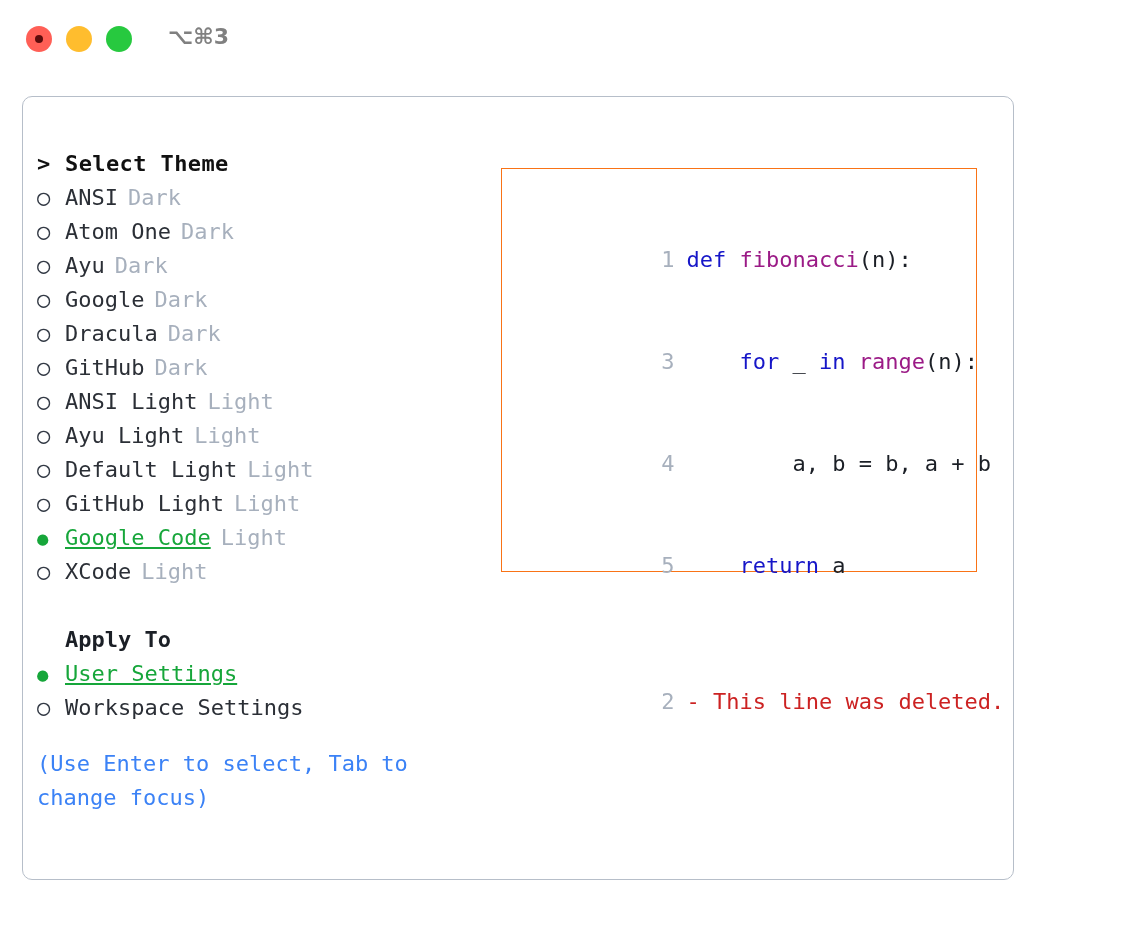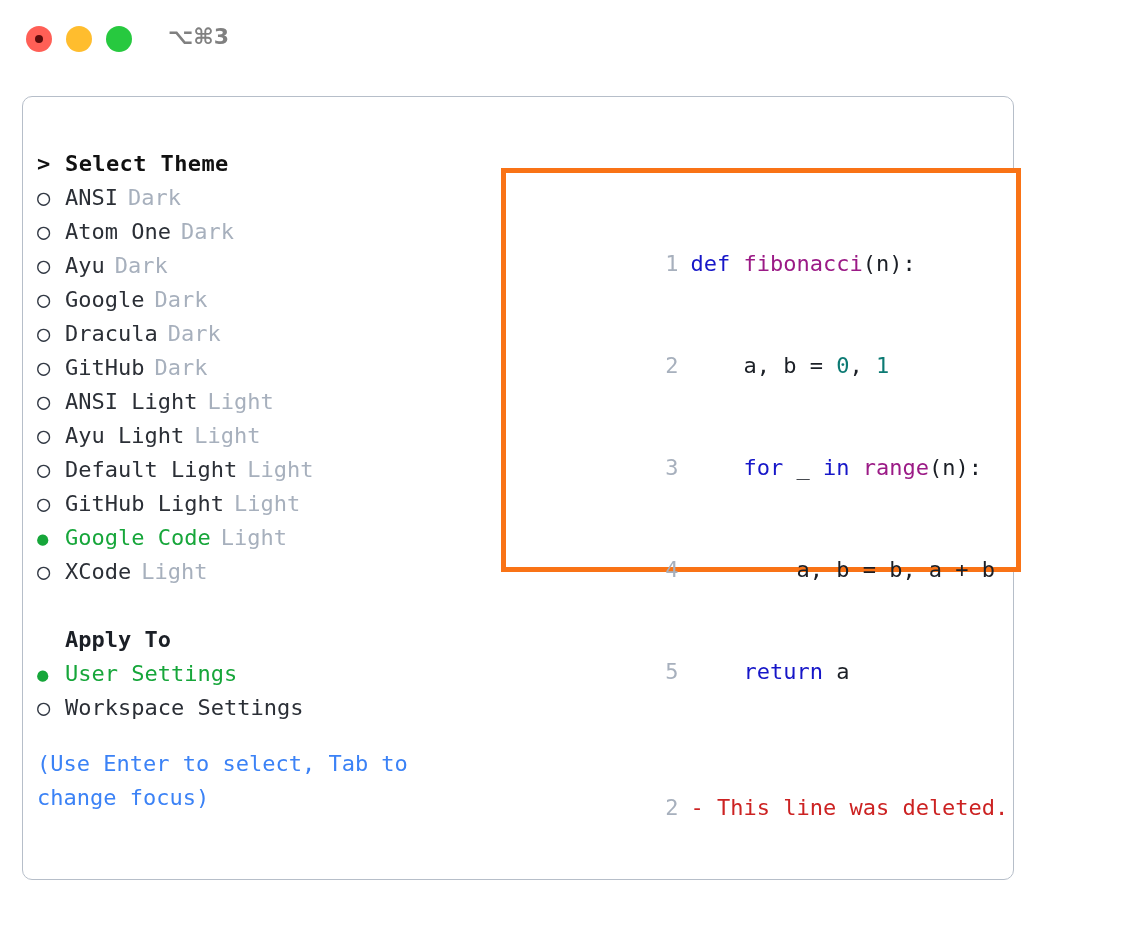--- a/index.html
+++ b/index.html
@@ -111,20 +111,21 @@
     font-weight: bold;
     color: #111111;
     letter-spacing: 0.4px;
   }
   .row.section .row-label {
     font-weight: bold;
     color: #1b1f26;
   }
   .row.selected .row-label {
     color: #16a63a;
+    text-decoration: underline;
   }
   .suffix {
     color: #a7b0bd;
     margin-left: 10px;
   }
   .spacer-row { height: 34px; }
 
   .hint {
     margin-top: 22px;
     font-size: 22px;
@@ -141,23 +142,23 @@
   }
   .preview-title {
     font-size: 22px;
     font-weight: bold;
     color: #111111;
     line-height: 34px;
     letter-spacing: 0.4px;
   }
   .preview-box {
     margin-top: 21px;
-    width: 520px;
+    width: 476px;
     height: 404px;
-    border: 5px solid #f97316;
+    border: 1px solid #f97316;
     box-sizing: border-box;
     background: #ffffff;
     padding: 40px 0 0 18px;
   }
   .code-line {
     font-size: 22px;
     line-height: 34px;
     white-space: pre;
   }
   .ln {
@@ -291,23 +292,20 @@
     </div>
 
     <div class="right-col">
 
       <div class="preview-box">
 
         <div class="code-line">
           <span class="ln">1</span><span class="kw">def</span><span class="pl"> </span><span class="fn">fibonacci</span><span class="pl">(n):</span>
         </div>
 
-        <div class="code-line">
-          <span class="ln">2</span><span class="pl">    a, b = </span><span class="num">0</span><span class="pl">, </span><span class="num">1</span>
-        </div>
 
         <div class="code-line">
           <span class="ln">3</span><span class="pl">    </span><span class="kw">for</span><span class="pl"> _ </span><span class="kw">in</span><span class="pl"> </span><span class="fn">range</span><span class="pl">(n):</span>
         </div>
 
         <div class="code-line">
           <span class="ln">4</span><span class="pl">        a, b = b, a + b</span>
         </div>
 
         <div class="code-line">

